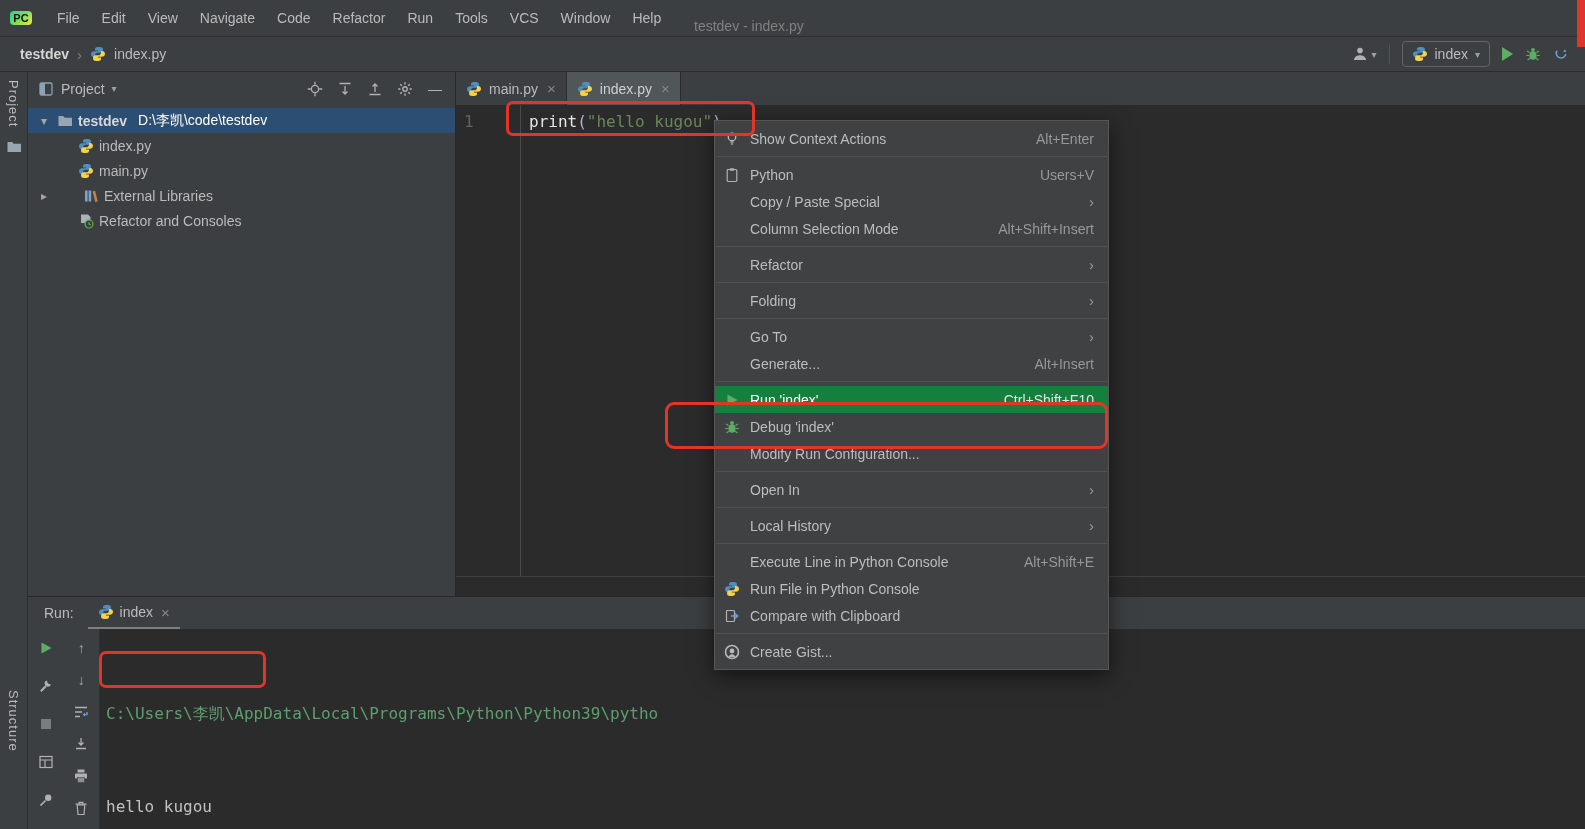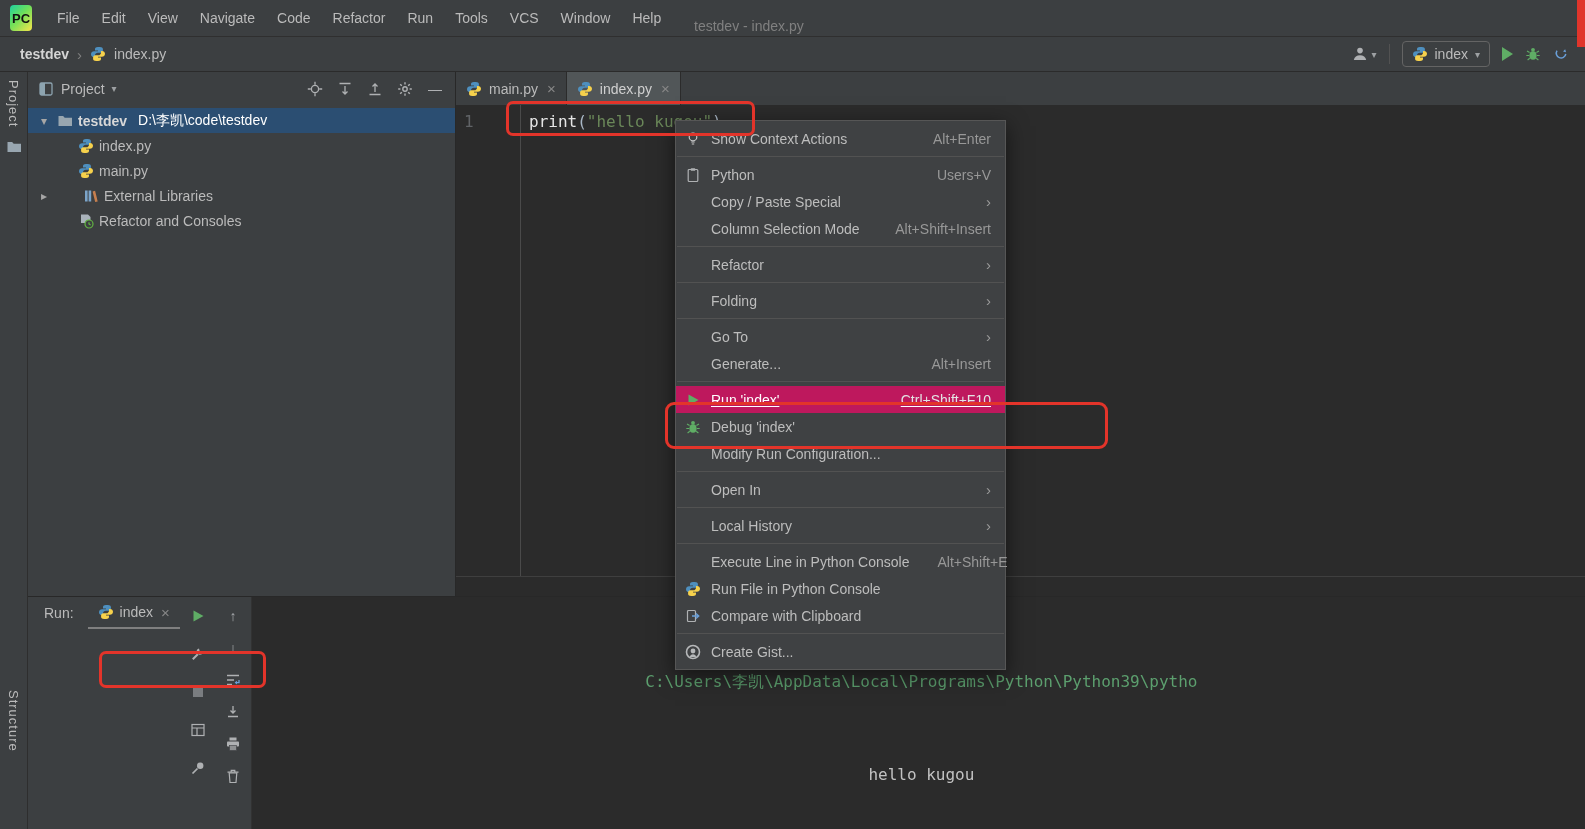--- a/index.html
+++ b/index.html
@@ -4,23 +4,23 @@
 <style>
   *{margin:0;padding:0;box-sizing:border-box;}
   html,body{width:1585px;height:829px;overflow:hidden;background:#2b2b2b;
     font-family:"Liberation Sans",sans-serif;font-size:14px;color:#bbbbbb;}
   .app{position:relative;width:1585px;height:829px;background:#3c3f41;}
   svg{display:block;}
   .ic16{width:16px;height:16px;flex:none;}
 
   
   .titlebar{height:37px;display:flex;align-items:center;background:#3c3f41;border-bottom:1px solid #2f2f2f;position:relative;z-index:5;}
-  .logo{width:22px;height:26px;margin:0 14px 0 10px;border-radius:4px;
+  .logo{width:22px;height:14px;margin:0 14px 0 10px;border-radius:4px;
     background:linear-gradient(135deg,#1fd0a0 0%,#6ee05a 45%,#f7e54a 100%);
-    display:flex;align-items:center;justify-content:center;font-size:13px;font-weight:bold;color:#111;}
+    display:flex;align-items:center;justify-content:center;font-size:11px;font-weight:bold;color:#111;}
   .menubar{display:flex;height:100%;align-items:center;}
   .menu-item{padding:0 11px;line-height:36px;color:#bbbbbb;}
   .win-title{position:absolute;left:694px;top:8px;line-height:37px;color:#808080;}
   .red-stripe{position:absolute;top:0;right:0;width:8px;height:47px;background:#e0352b;z-index:300;}
 
   
   .navbar{height:35px;display:flex;align-items:center;background:#3c3f41;border-bottom:1px solid #2b2b2b;padding:0 16px 0 20px;position:relative;z-index:4;}
   .crumbs{display:flex;align-items:center;gap:8px;}
   .crumb-project{color:#d5d5d5;font-weight:bold;}
   .crumb-sep{color:#7f7f7f;font-size:15px;}
@@ -64,43 +64,43 @@
   .tab-x{color:#878787;font-size:15px;margin-left:2px;}
   .editor{flex:1;display:flex;font-family:"DejaVu Sans Mono","Liberation Mono",monospace;font-size:16px;min-height:0;}
   .gutter{width:65px;flex:none;color:#606366;padding:7px 0 0 8px;border-right:1px solid #4a4a4a;}
   .code{padding:7px 0 0 8px;white-space:pre;color:#a9b7c6;}
   .tok-func{color:#e5e5e5;}
   .tok-p{color:#a9b7c6;}
   .tok-str{color:#6a8759;}
   .editor-bottom{height:20px;border-top:1px solid #3f3f3f;background:#2b2b2b;flex:none;}
 
   
-  .run-panel{height:233px;display:flex;flex-direction:row;border-top:1px solid #282828;flex:none;text-align:center;}
+  .run-panel{height:233px;display:flex;flex-direction:column;border-top:1px solid #282828;flex:none;}
   .run-header{height:32px;background:#3c3f41;display:flex;align-items:stretch;padding-left:16px;flex:none;}
   .run-label{line-height:32px;margin-right:14px;color:#bbbbbb;}
   .run-tab{display:flex;align-items:center;gap:6px;padding:0 10px;border-bottom:2px solid #7f7f7f;color:#bbbbbb;}
   .run-body{flex:1;display:flex;background:#2b2b2b;min-height:0;}
   .run-toolbar{width:72px;flex:none;background:#3c3f41;display:flex;padding-top:10px;border-right:1px solid #323232;}
   .tb-col{width:36px;display:flex;flex-direction:column;align-items:center;}
   .tb-col1{gap:21px;}
   .tb-col2{gap:15px;}
   .tb-icon{width:17px;height:17px;display:flex;align-items:center;justify-content:center;color:#a8abae;font-size:14px;}
   .console{flex:1;font-family:"DejaVu Sans Mono","Liberation Mono",monospace;font-size:16px;padding:7px 0 0 6px;line-height:31px;white-space:pre;}
   .console-path{color:#5c9f6e;}
   .console-line{color:#c2c2c2;}
 
   
-  .ctx{position:absolute;left:675px;top:120px;width:331px;background:#3f4143;border:1px solid #565656;
+  .ctx{position:absolute;left:714px;top:120px;width:395px;background:#3f4143;border:1px solid #565656;
     box-shadow:0 6px 20px rgba(0,0,0,.55);padding:4px 0;z-index:60;}
   .mi{height:27px;display:flex;align-items:center;padding:0 14px 0 9px;color:#bdbdbd;}
   .mi .mic{width:21px;height:16px;flex:none;margin-right:5px;display:flex;align-items:center;}
   .mi .lbl{white-space:nowrap;}
   .mi .sc{margin-left:auto;color:#989898;padding-left:28px;white-space:nowrap;}
   .mi .subarrow{margin-left:auto;color:#9a9a9a;font-size:15px;}
-  .mi.selected{background:#be185d;color:#ffffff;text-decoration:underline;}
+  .mi.selected{background:#15803d;color:#ffffff;}
   .mi.selected .sc{color:#e3e3e3;}
   .sep{border-top:1px solid #525252;margin:4px 1px;}
 
   
   .ann{position:absolute;border:3px solid #e3342a;border-radius:7px;z-index:200;pointer-events:none;}
   .ann-print{left:506px;top:101px;width:249px;height:35px;}
   .ann-run{left:665px;top:402px;width:443px;height:47px;border-radius:9px;}
   .ann-hello{left:99px;top:651px;width:167px;height:37px;}
 </style>
 </head>

